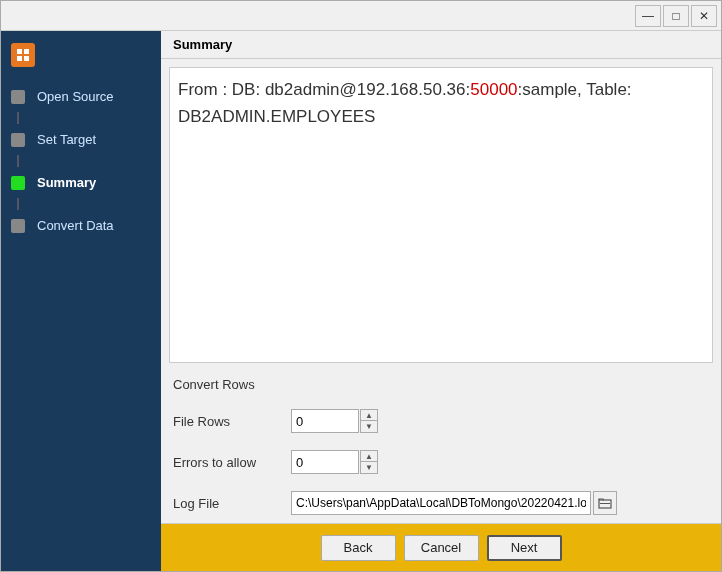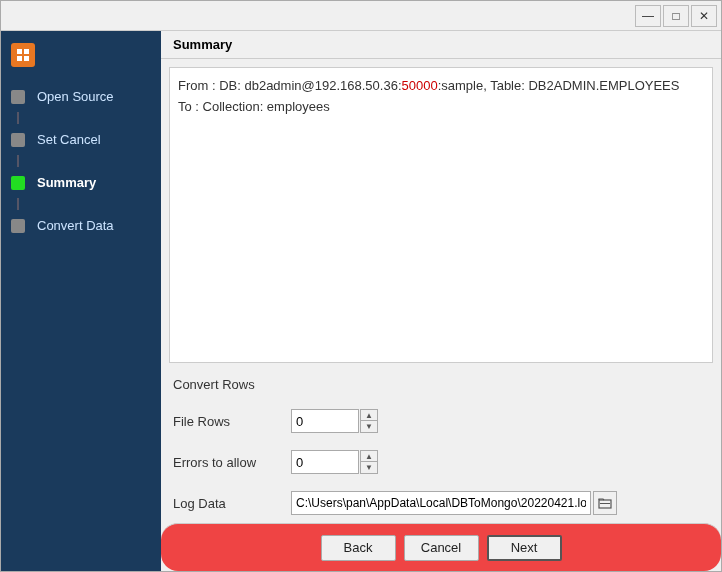--- a/index.html
+++ b/index.html
@@ -137,21 +137,21 @@
       flex: 1;
       background: white;
       margin: 8px;
       border: 1px solid #ccc;
       padding: 8px;
       overflow-y: auto;
       min-height: 0;
     }
 
     .summary-line {
-      font-size: 13px;
+      font-size: 17px;
       color: #333;
       line-height: 1.6;
     }
 
     .summary-line .highlight {
       color: #c00;
       font-weight: normal;
     }
 
     .form-section {
@@ -240,27 +240,26 @@
       border: 1px solid #aaa;
       cursor: pointer;
       display: flex;
       align-items: center;
       justify-content: center;
       font-size: 12px;
     }
 
     .bottom-bar {
       height: 48px;
-      background: #ef4444;
+      background: #eab308;
       border-top: 1px solid #ccc;
       display: flex;
       align-items: center;
       justify-content: center;
       gap: 8px;
-      border-radius: 17px;
     }
 
     .btn {
       width: 75px;
       height: 26px;
       border: 1px solid #aaa;
       background: #f0f0f0;
       font-size: 13px;
       cursor: pointer;
       border-radius: 2px;
@@ -303,21 +302,21 @@
       <div class="nav-item-wrapper">
 
         <div class="nav-item">
           <div class="nav-dot" style="background:#888;"></div>
           <span>Open Source</span>
         </div>
         <div class="nav-line"></div>
 
         <div class="nav-item">
           <div class="nav-dot" style="background:#888;"></div>
-          <span>Set Cancel</span>
+          <span>Set Target</span>
         </div>
         <div class="nav-line"></div>
 
         <div class="nav-item active">
           <div class="nav-dot green" style="background:#22dd22;"></div>
           <span style="color:white;font-weight:600;">Summary</span>
         </div>
         <div class="nav-line"></div>
 
         <div class="nav-item">
@@ -329,23 +328,20 @@
 
     <div class="right-panel">
 
       <div class="panel-header">
         <span>Summary</span>
       </div>
 
       <div class="summary-area">
         <div class="summary-line">
           From : DB: db2admin@192.168.50.36:<span class="highlight">50000</span>:sample, Table: DB2ADMIN.EMPLOYEES
-        </div>
-        <div class="summary-line">
-          <span>To : Collection: employees</span>
         </div>
       </div>
 
       <div class="form-section">
 
         <div class="form-row">
           <label class="form-label">Convert Rows</label>
         </div>
 
         <div class="form-row">
@@ -364,21 +360,21 @@
           <div class="form-control-wrapper">
             <input type="text" class="spinner-input" value="0" style="">
             <div class="spinner-buttons">
               <button class="spinner-btn">▲</button>
               <button class="spinner-btn">▼</button>
             </div>
           </div>
         </div>
 
         <div class="form-row">
-          <label class="form-label">Log Data</label>
+          <label class="form-label">Log File</label>
           <div class="form-control-wrapper">
             <input type="text" class="log-file-input" value="C:\Users\pan\AppData\Local\DBToMongo\20220421.log" style="">
             <button class="log-file-btn">
               <svg width="14" height="14" viewBox="0 0 14 14">
                 <rect x="1" y="4" width="12" height="8" fill="none" stroke="#555" stroke-width="1.2"></rect>
                 <path d="M1 4 L1 3 L5 3 L6 4" fill="none" stroke="#555" stroke-width="1.2"></path>
                 <rect x="2" y="7" width="10" height="1" fill="#555"></rect>
               </svg>
             </button>
           </div>

